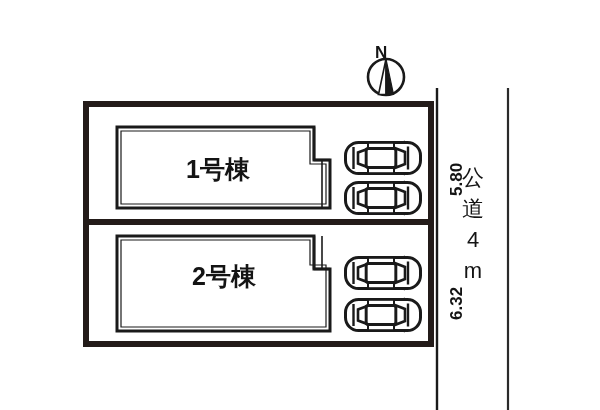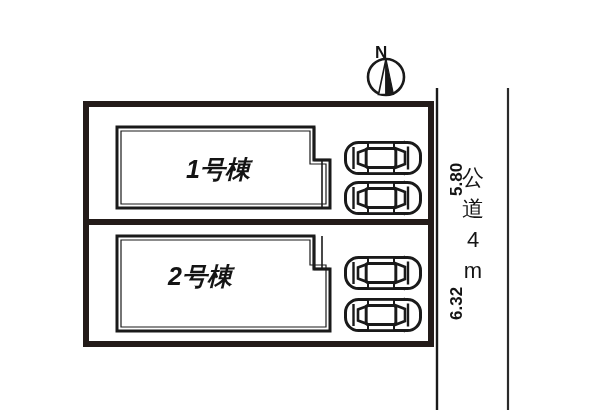--- a/index.html
+++ b/index.html
@@ -34,28 +34,27 @@
     font-family: "Liberation Sans", "DejaVu Sans", sans-serif;
     color: #141414;
     white-space: nowrap;
     line-height: 1;
     user-select: none;
   }
   .bldg-label {
     font-size: 25px;
     font-weight: 700;
     letter-spacing: 0px;
-    font-style: italic;
   }
   #bldg1-label {
     left: 186px;
     top: 157px;
   }
   #bldg2-label {
-    left: 168px;
+    left: 192px;
     top: 264px;
   }
   .dim-label {
     font-size: 17px;
     font-weight: 600;
     transform: rotate(-90deg);
     transform-origin: left top;
   }
   #dim-580 {
     left: 448px;

